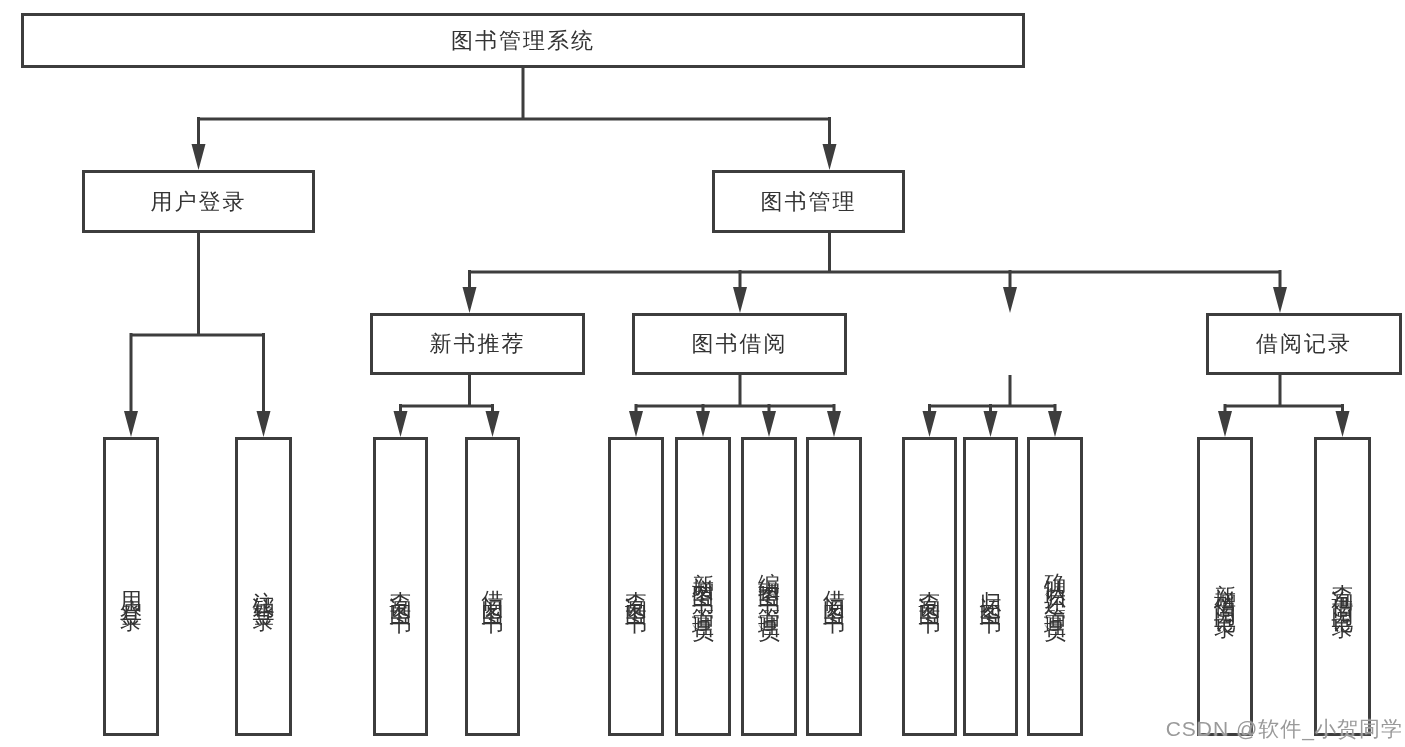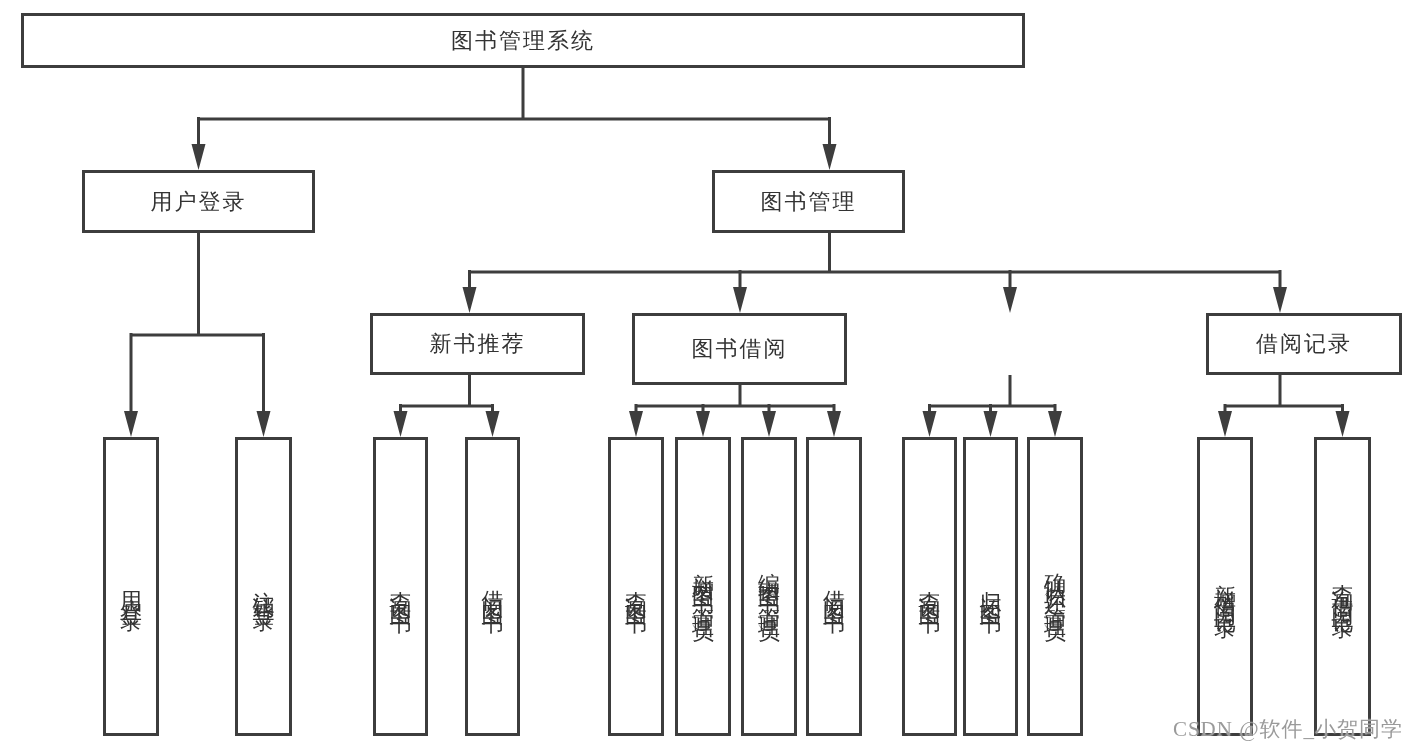--- a/index.html
+++ b/index.html
@@ -7,21 +7,20 @@
     --text:#333333;
     --box_bg:#ffffff;
     --background:#ffffff;
     --watermark:#9a9a9a;
   }
   html,body{margin:0;padding:0;}
   body{font-family:"Liberation Sans","DejaVu Sans",sans-serif;background:var(--background,#fff);}
   .canvas{
     position:relative;width:1405px;height:747px;overflow:hidden;
     background:var(--background,#fff);
-    font-family:Liberation Serif, serif;
   }
   .connector-svg{position:absolute;left:0;top:0;z-index:1;}
   .connector-line{stroke:var(--line,#3d3d3d);stroke-width:3;fill:none;}
   .connector-arrow{fill:var(--line,#3d3d3d);stroke:none;}
   .node{
     position:absolute;box-sizing:border-box;z-index:2;
     background:var(--box_bg,#fff);
     border:3px solid var(--line,#3d3d3d);
     display:flex;align-items:center;justify-content:center;
   }
@@ -36,21 +35,21 @@
     writing-mode:vertical-lr;
     text-orientation:mixed;
     letter-spacing:7px;
     line-height:1;
   }
   
   #n-root{left:21px;top:13px;width:1004px;height:55px;}
   #n-user-login{left:82px;top:170px;width:233px;height:63px;}
   #n-book-mgmt{left:712px;top:170px;width:193px;height:63px;}
   #n-new-rec{left:362px;top:313px;width:215px;height:62px;margin-left:8px;}
-  #n-borrowing{left:632px;top:313px;width:215px;height:72px;}
+  #n-borrowing{left:632px;top:313px;width:215px;height:62px;}
   #n-current{left:903px;top:313px;width:215px;height:62px;}
   #n-records{left:1206px;top:313px;width:196px;height:62px;}
   #n-leaf-login{left:103px;width:56px;}
   #n-leaf-logout{left:235px;width:57px;}
   #n-leaf-nr-query{left:373px;width:55px;}
   #n-leaf-nr-borrow{left:465px;width:55px;}
   #n-leaf-bb-query{left:608px;width:56px;}
   #n-leaf-bb-add{left:675px;width:56px;}
   #n-leaf-bb-edit{left:741px;width:56px;}
   #n-leaf-bb-borrow{left:806px;width:56px;}

